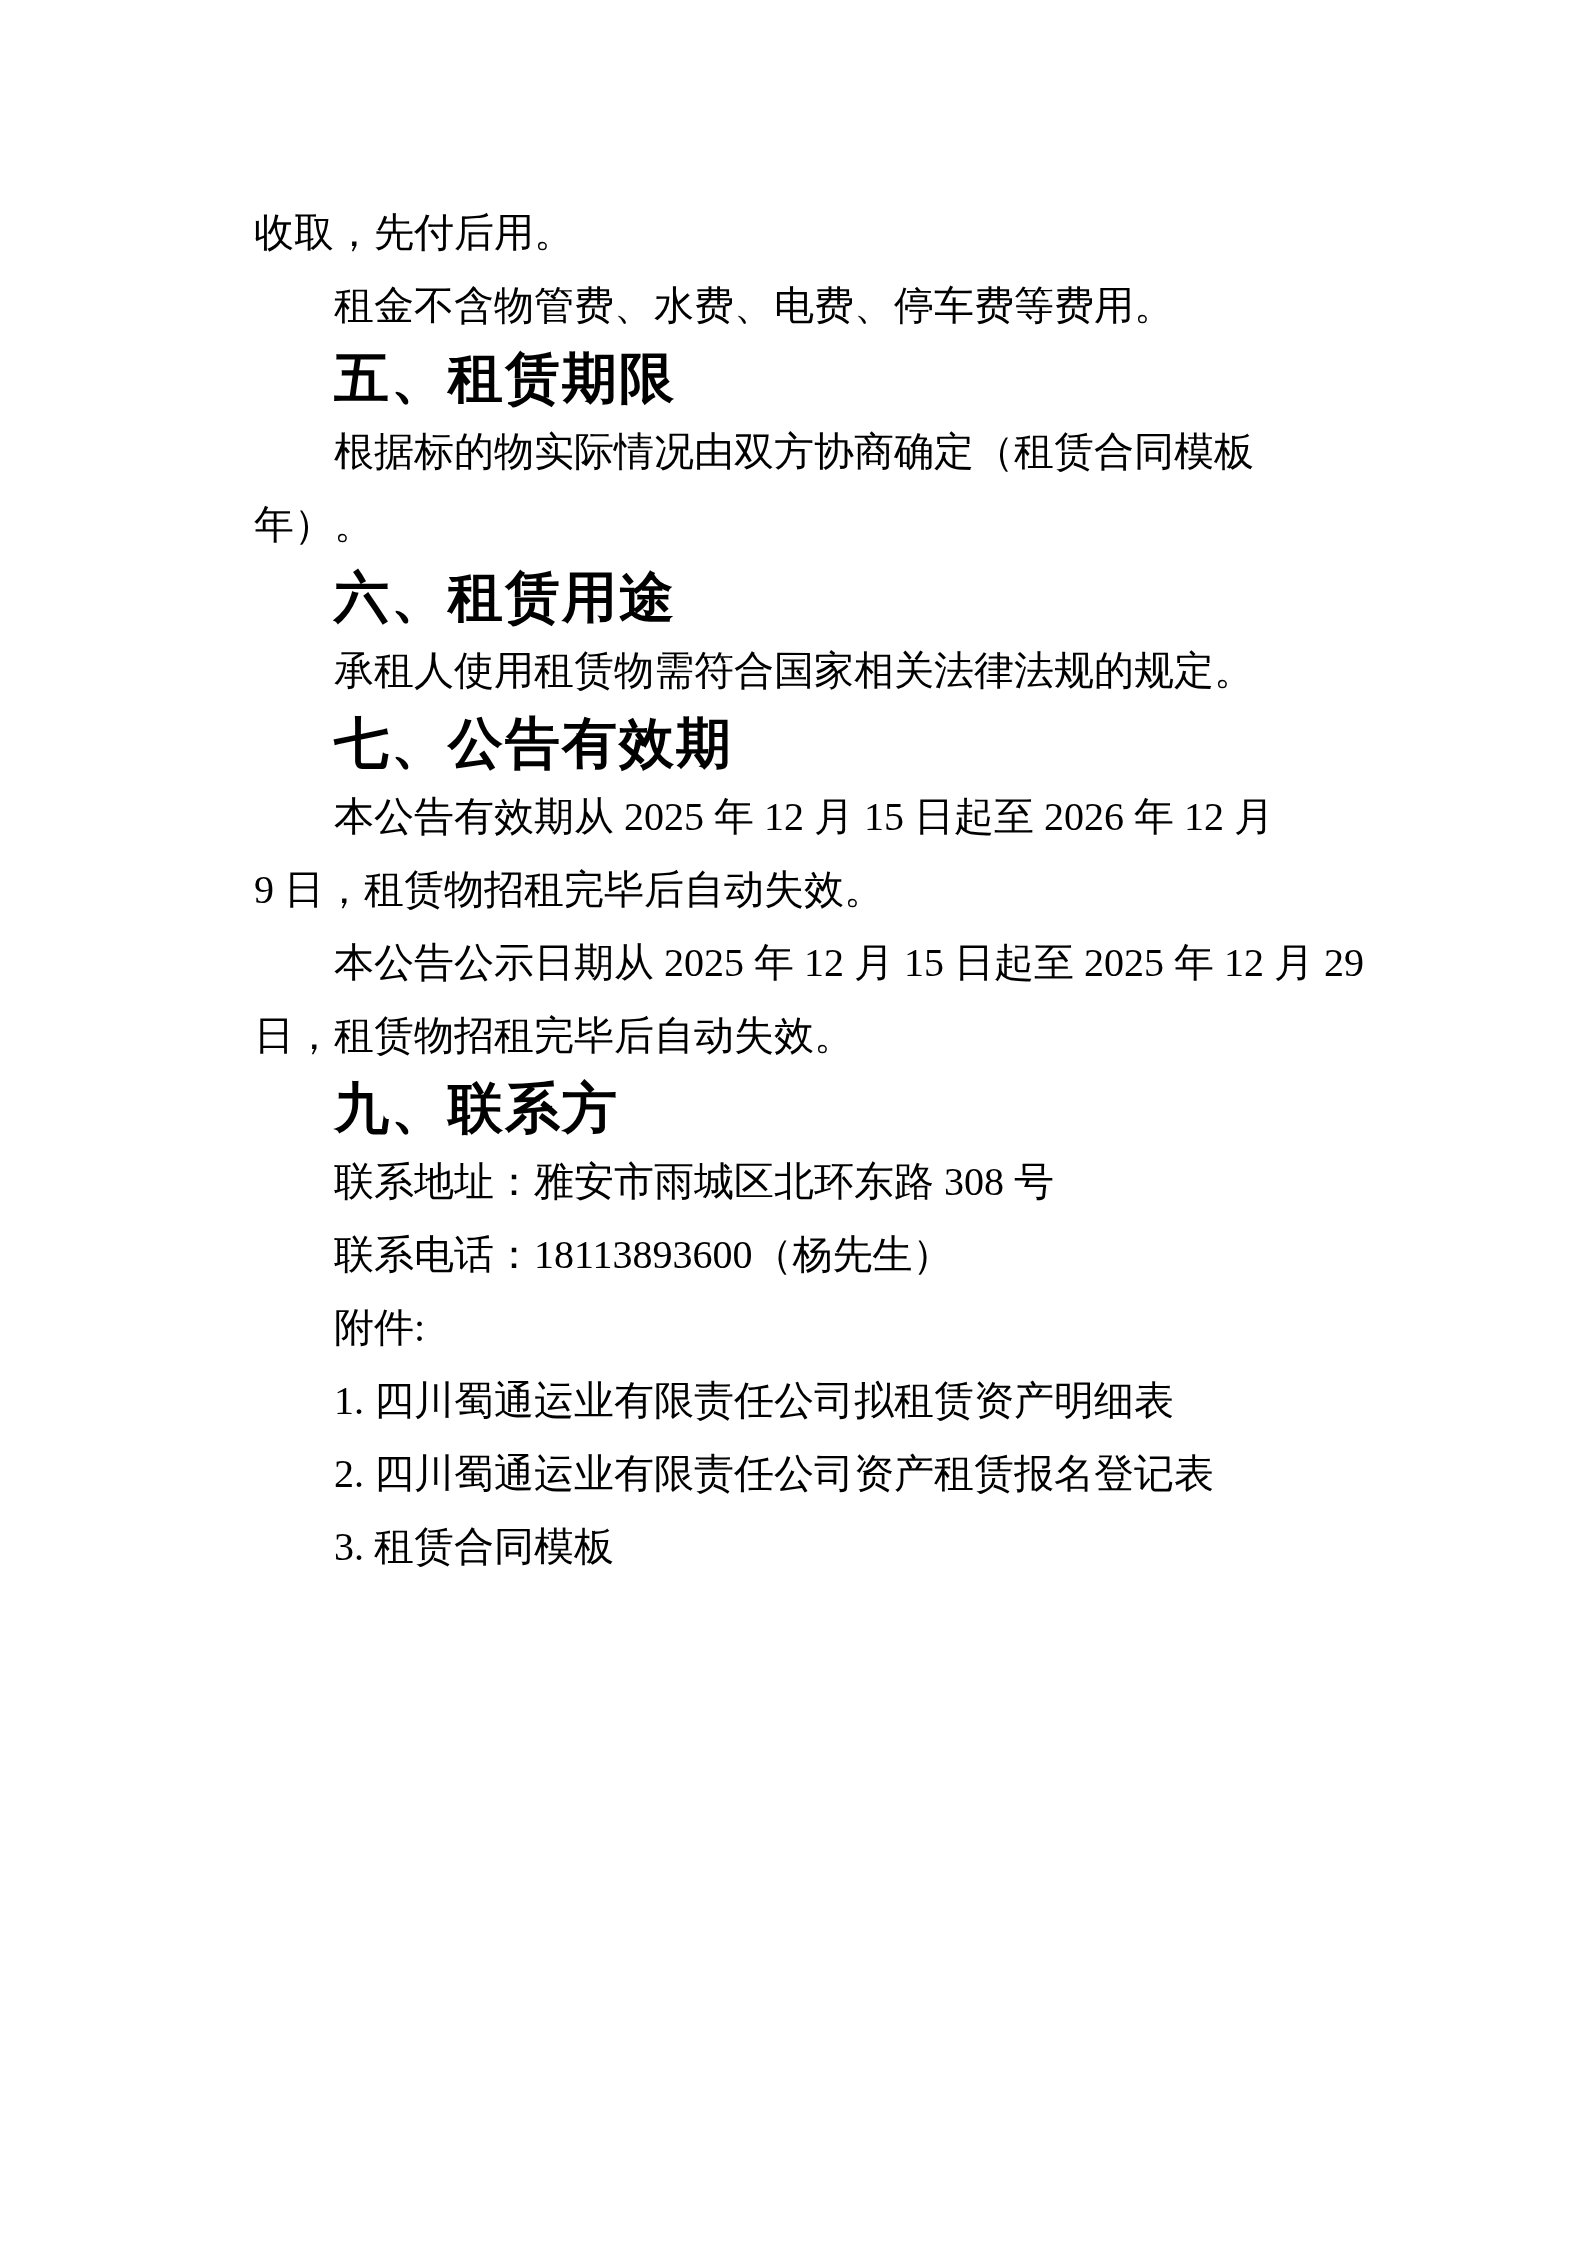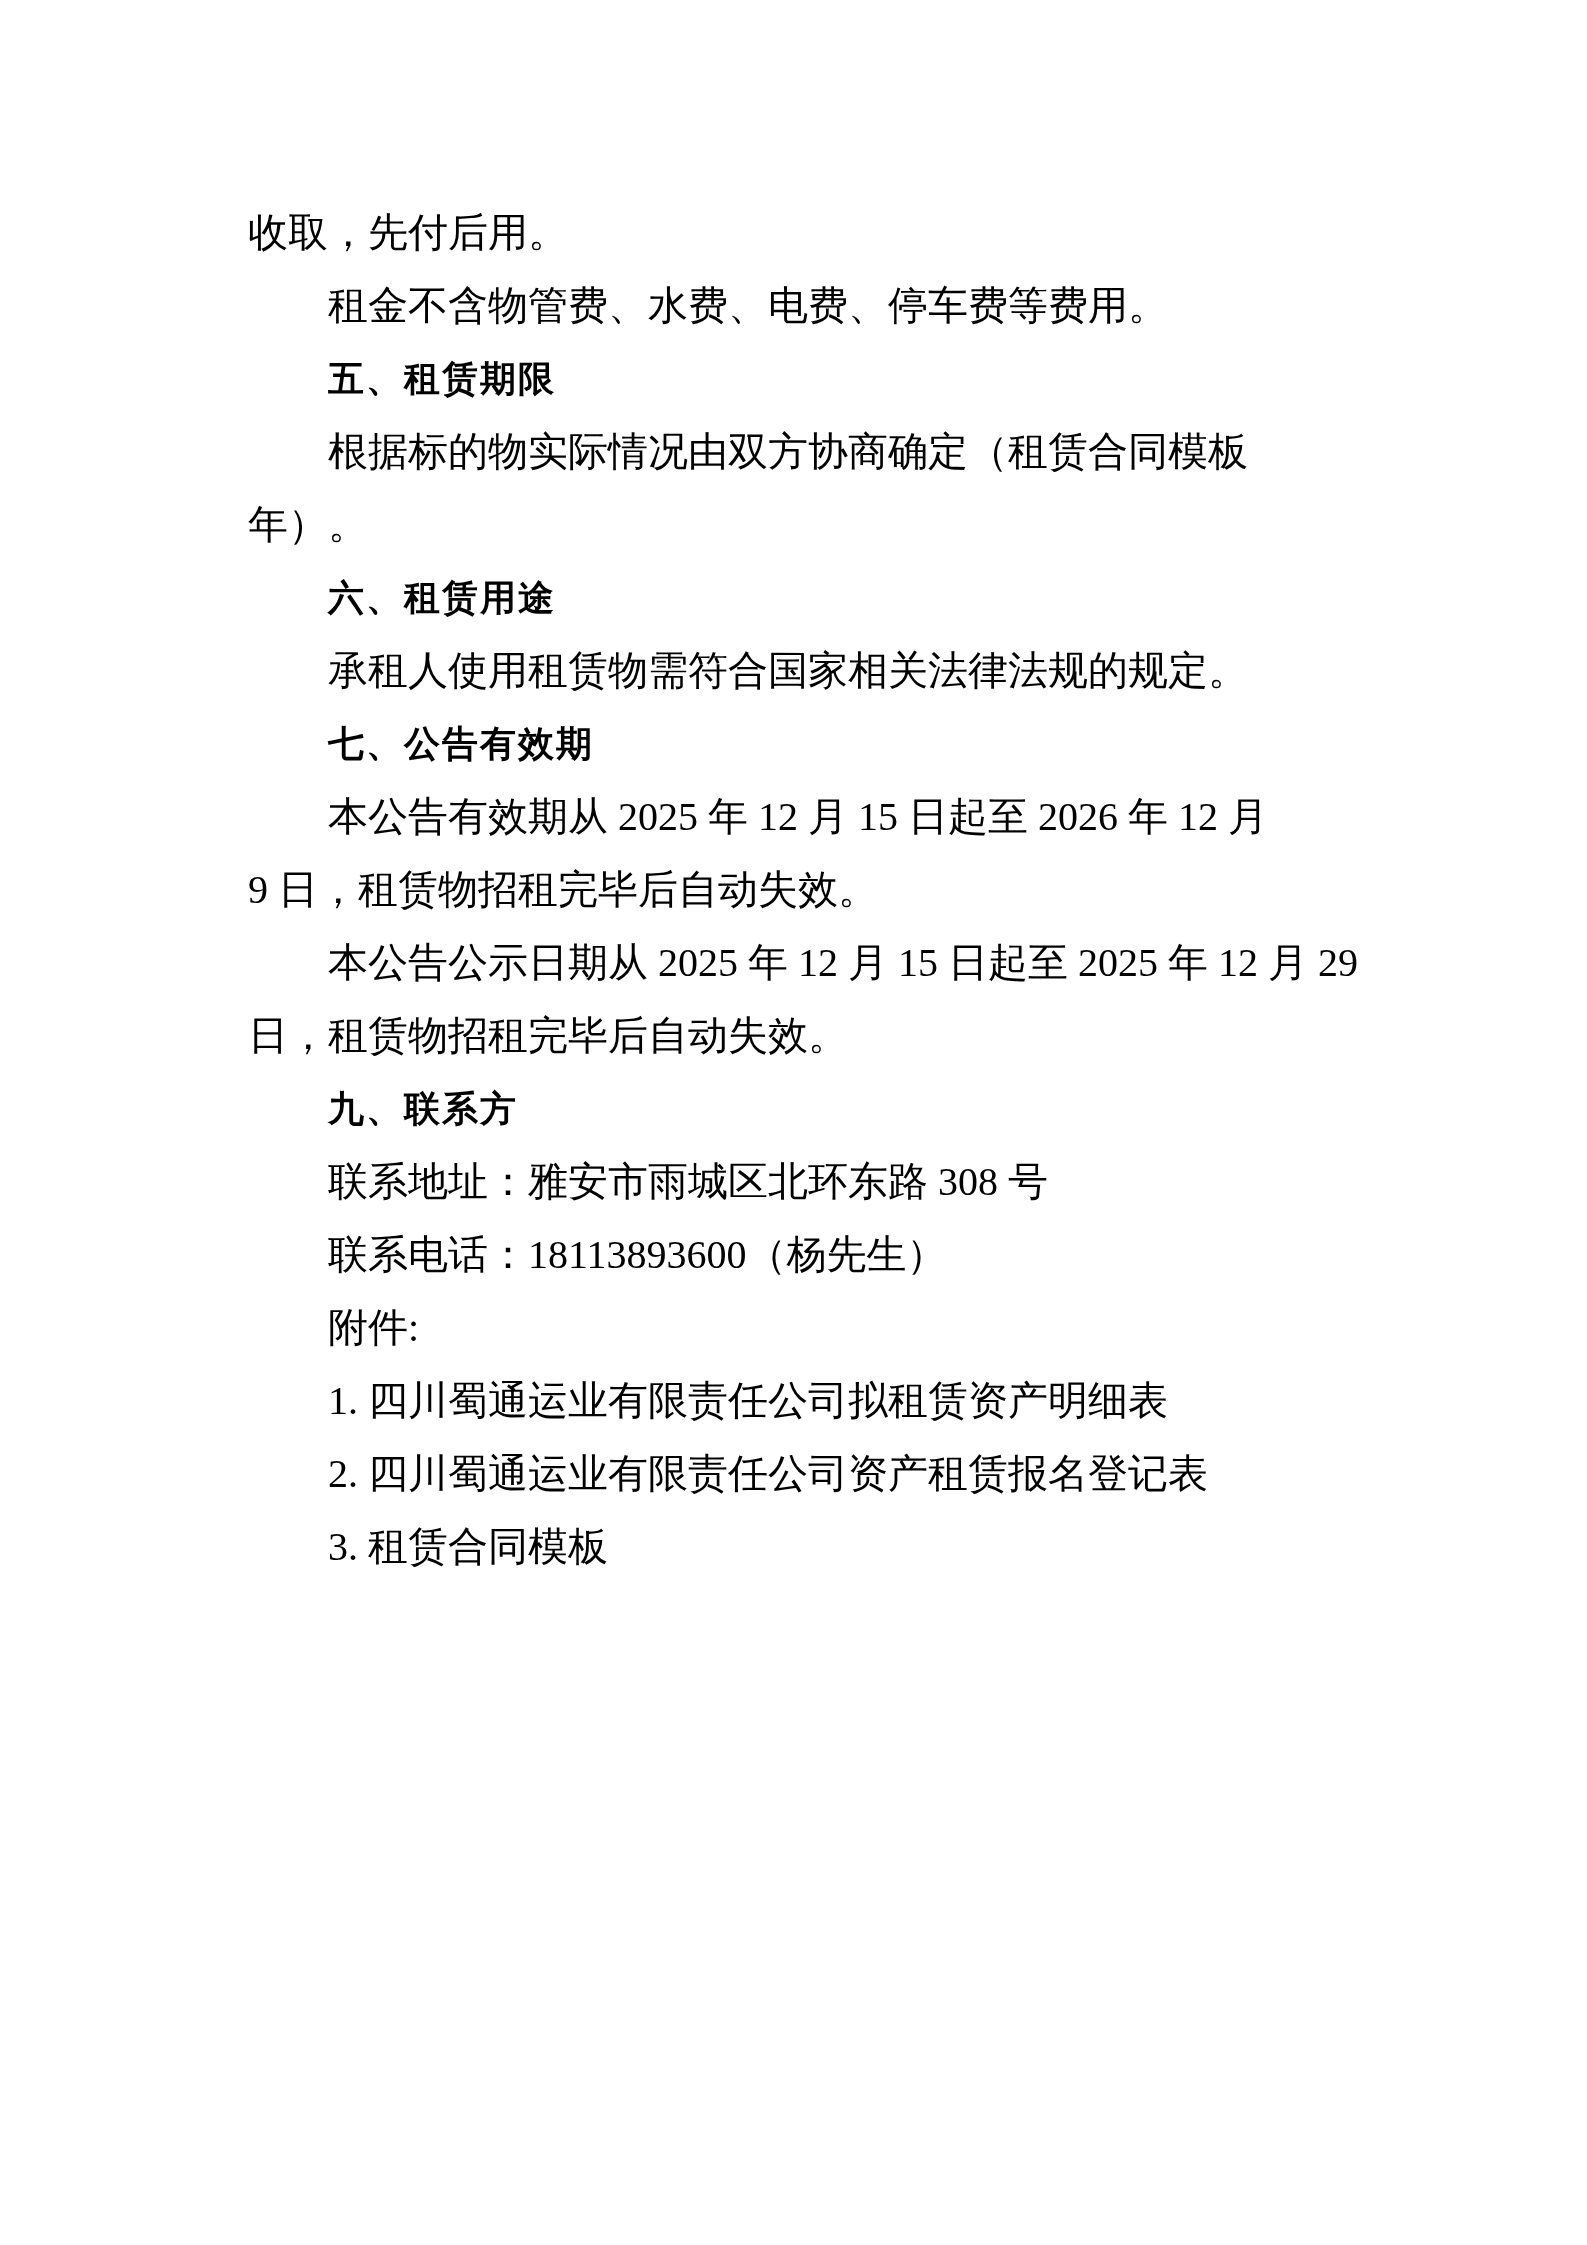--- a/index.html
+++ b/index.html
@@ -10,38 +10,38 @@
   .page {
     position: relative;
     width: 1587px;
     height: 2245px;
     background: #ffffff;
     color: #000000;
     overflow: hidden;
   }
   .content {
     position: absolute;
-    left: 248px;
+    left: 254px;
     top: 196px;
     width: 1130px;
   }
   .line {
     font-family: "Liberation Serif", "DejaVu Serif", serif;
     font-size: 40px;
     line-height: 73px;
     color: #000000;
     white-space: pre;
   }
   .indent {
     padding-left: 80px; 
   }
   .heading {
     font-family: "Liberation Sans", "DejaVu Sans", sans-serif;
     font-weight: bold;
-    font-size: 36px;
+    font-size: 55px;
     letter-spacing: 2px;
   }
   .spacer {
     height: 86px;
   }
   .signature {
     width: 540px;
     margin-left: 497px;
     text-align: center;
   }

